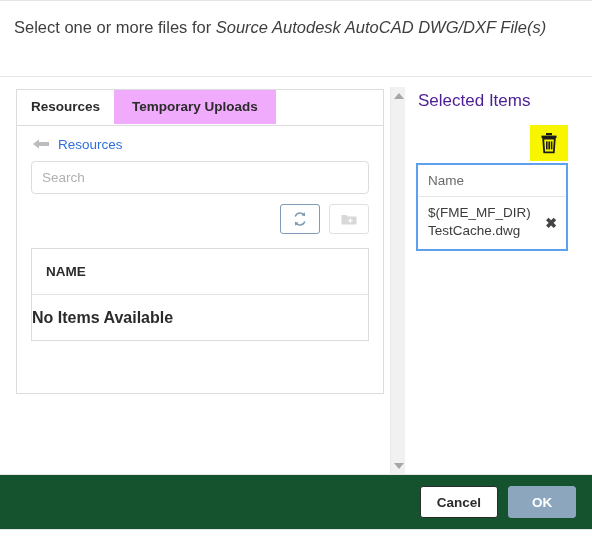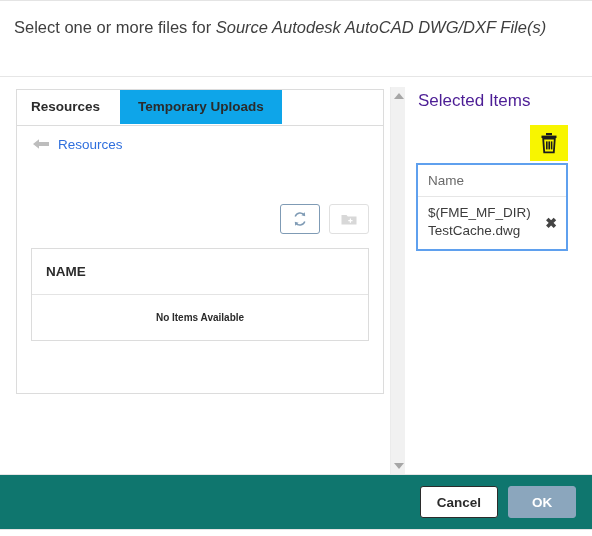--- a/index.html
+++ b/index.html
@@ -71,22 +71,21 @@
     display: inline-block;
     font-size: 13.5px;
     font-weight: bold;
     color: #2b2b2b;
     line-height: 34px;
     padding: 0 12px;
     position: relative;
   }
   .tab.first { padding-left: 0; padding-right: 14px; }
   .tab.highlight {
-    background: #0ea5e9;
-    margin-left: 6px;
+    background: #f0abfc;
     padding: 0 18px;
   }
 
   .breadcrumb {
     position: absolute;
     left: 14px; top: 44px;
     height: 20px;
     display: flex;
     align-items: center;
   }
@@ -152,22 +151,22 @@
     padding-left: 14px;
     font-size: 13.5px;
     font-weight: bold;
     color: #2b2b2b;
     border-bottom: 1px solid #e4e4e4;
     box-sizing: border-box;
   }
   .file-table-empty {
     height: 45px;
     line-height: 45px;
-    text-align: center;
-    font-size: 10px;
+    text-align: left;
+    font-size: 16px;
     font-weight: bold;
     color: #2b2b2b;
   }
 
   
   .scrollbar {
     position: absolute;
     left: 390px; top: 10px;
     width: 15px;
     height: 388px;
@@ -251,21 +250,21 @@
   }
 
   
   .dialog-footer {
     position: absolute;
     left: 0; bottom: 0;
     width: 592px;
     height: 62px;
     border-top: 1px solid #e6e6e6;
     box-sizing: border-box;
-    background: #0f766e;
+    background: #14532d;
   }
   .footer-buttons {
     position: absolute;
     right: 16px; top: 11px;
     display: flex;
     gap: 10px;
   }
   .btn {
     font-family: "Liberation Sans", sans-serif;
     font-size: 13.5px;
@@ -316,20 +315,21 @@
 
       <div class="breadcrumb">
         <span class="back-arrow">
           <svg width="20" height="14" viewBox="0 0 20 14" aria-hidden="true">
             <path d="M2 7 L8 2.2 L8 5 L18 5 L18 9 L8 9 L8 11.8 Z" fill="#bdbdbd"></path>
           </svg>
         </span>
         <span class="crumb-link">Resources</span>
       </div>
 
+      <input class="search-input" type="text" placeholder="Search" style="">
 
       <div class="toolbar">
         <button class="tool-btn">
           <svg width="18" height="18" viewBox="0 0 18 18" aria-hidden="true">
             <path d="M4.2 6.4 A5.2 5.2 0 0 1 13.4 5.2" fill="none" stroke="#7f9bb5" stroke-width="1.5"></path>
             <path d="M13.8 11.6 A5.2 5.2 0 0 1 4.6 12.8" fill="none" stroke="#7f9bb5" stroke-width="1.5"></path>
             <path d="M13.8 2.3 L14.2 6.2 L10.4 5.3 Z" fill="#7f9bb5"></path>
             <path d="M4.2 15.7 L3.8 11.8 L7.6 12.7 Z" fill="#7f9bb5"></path>
           </svg>
         </button>

